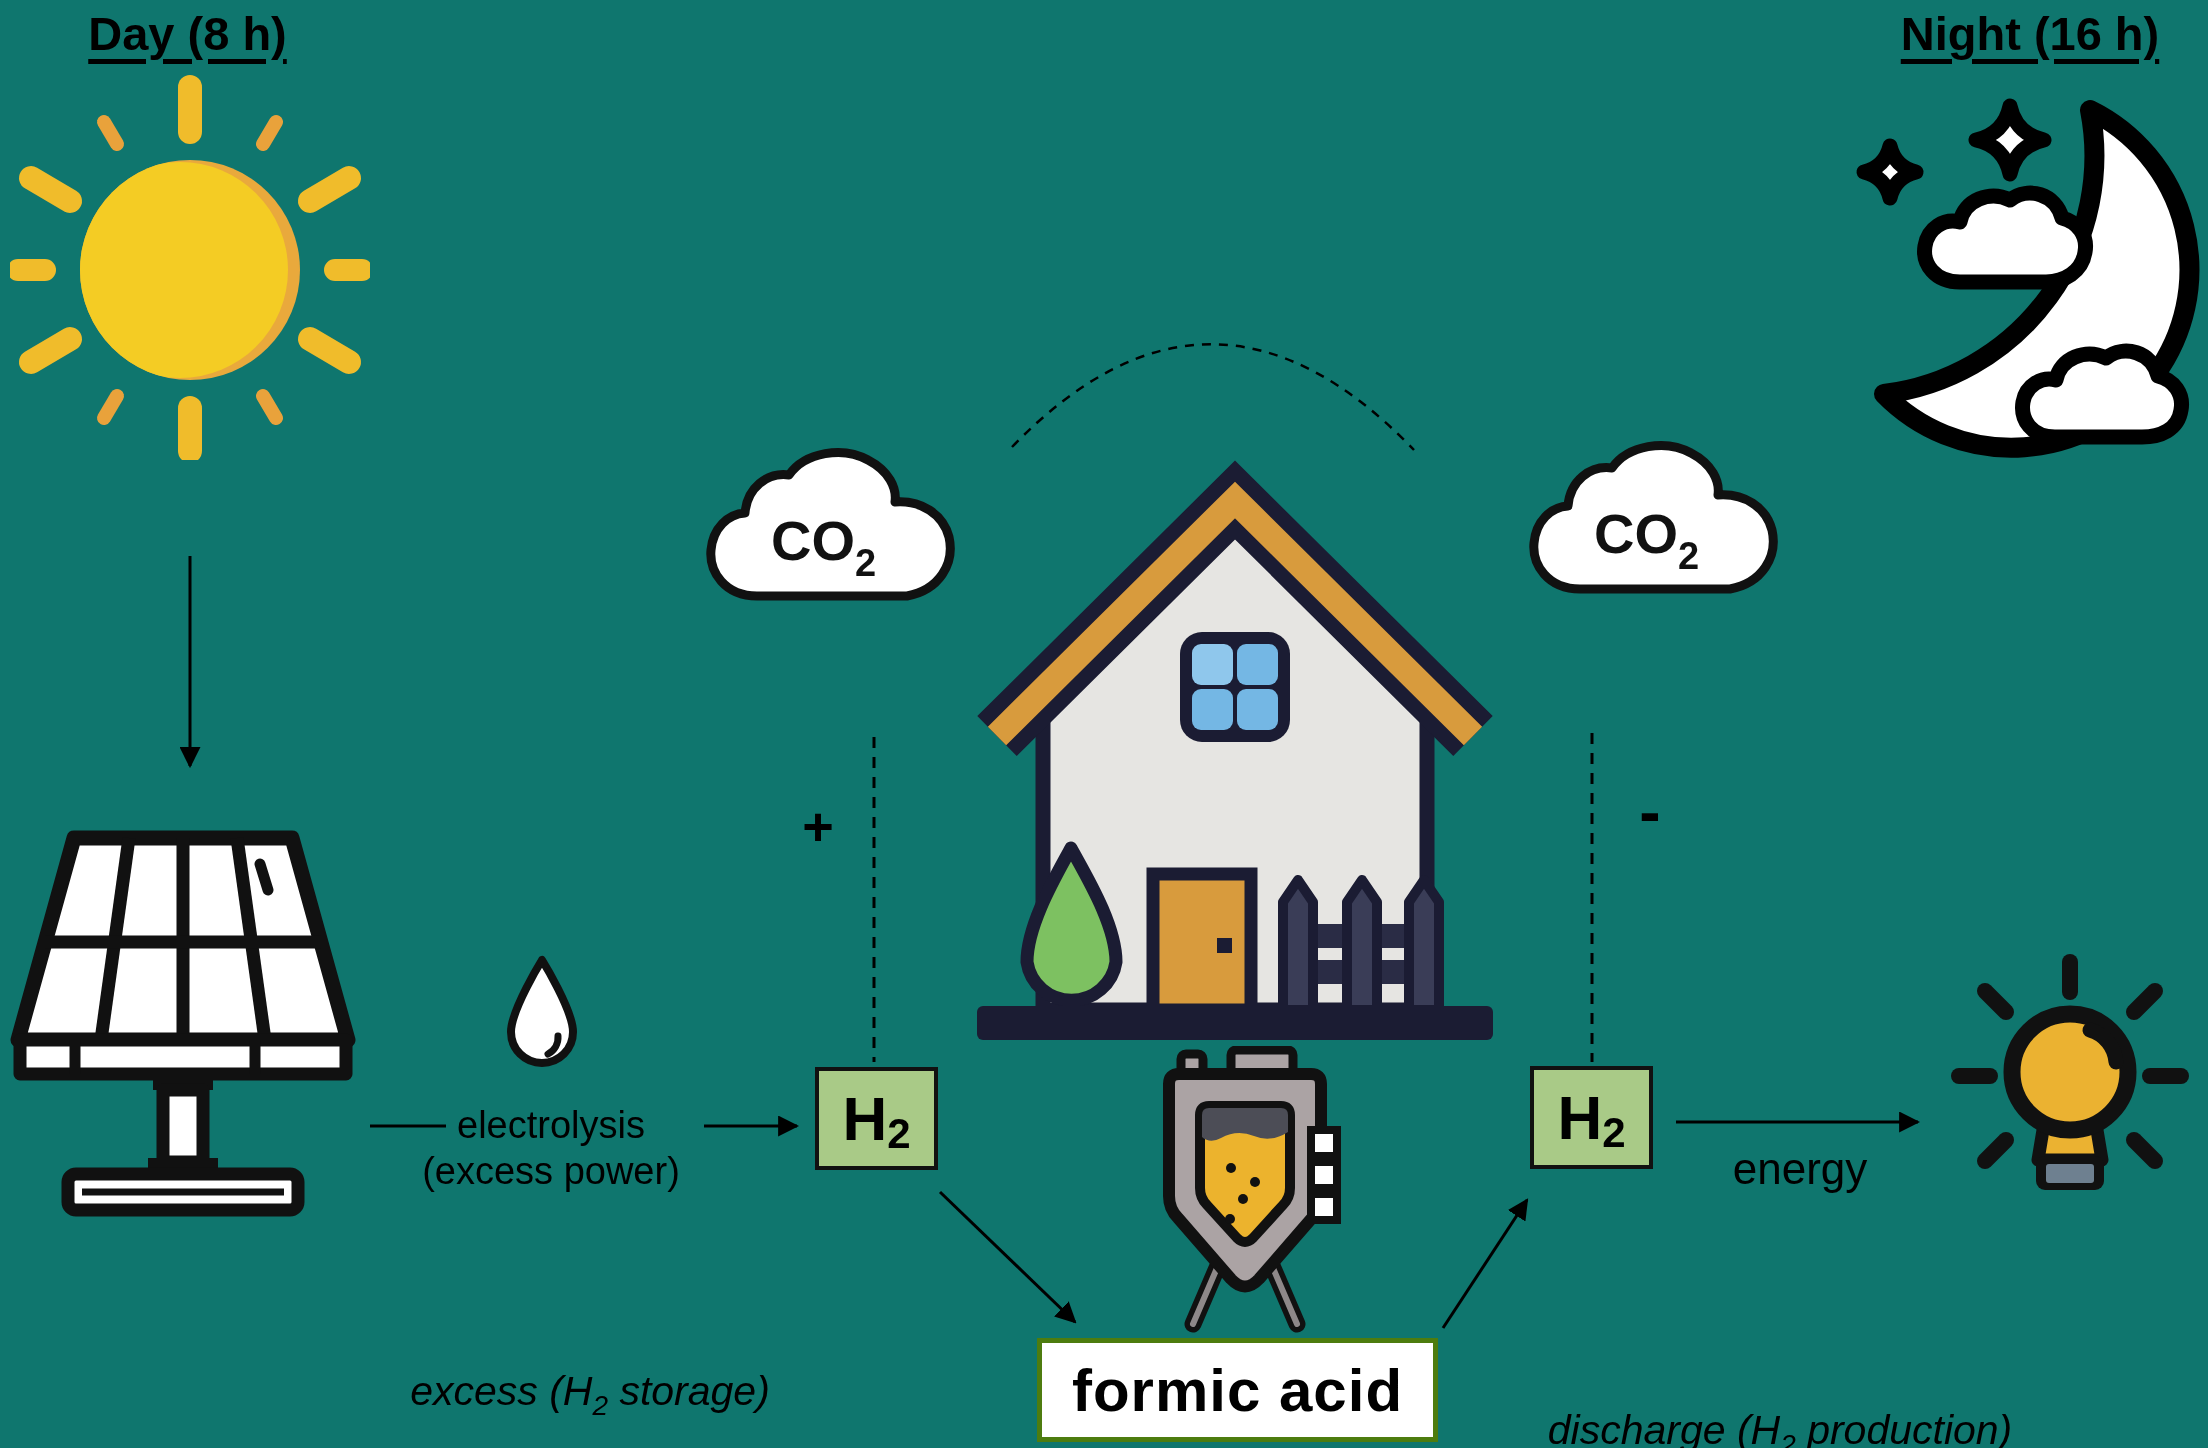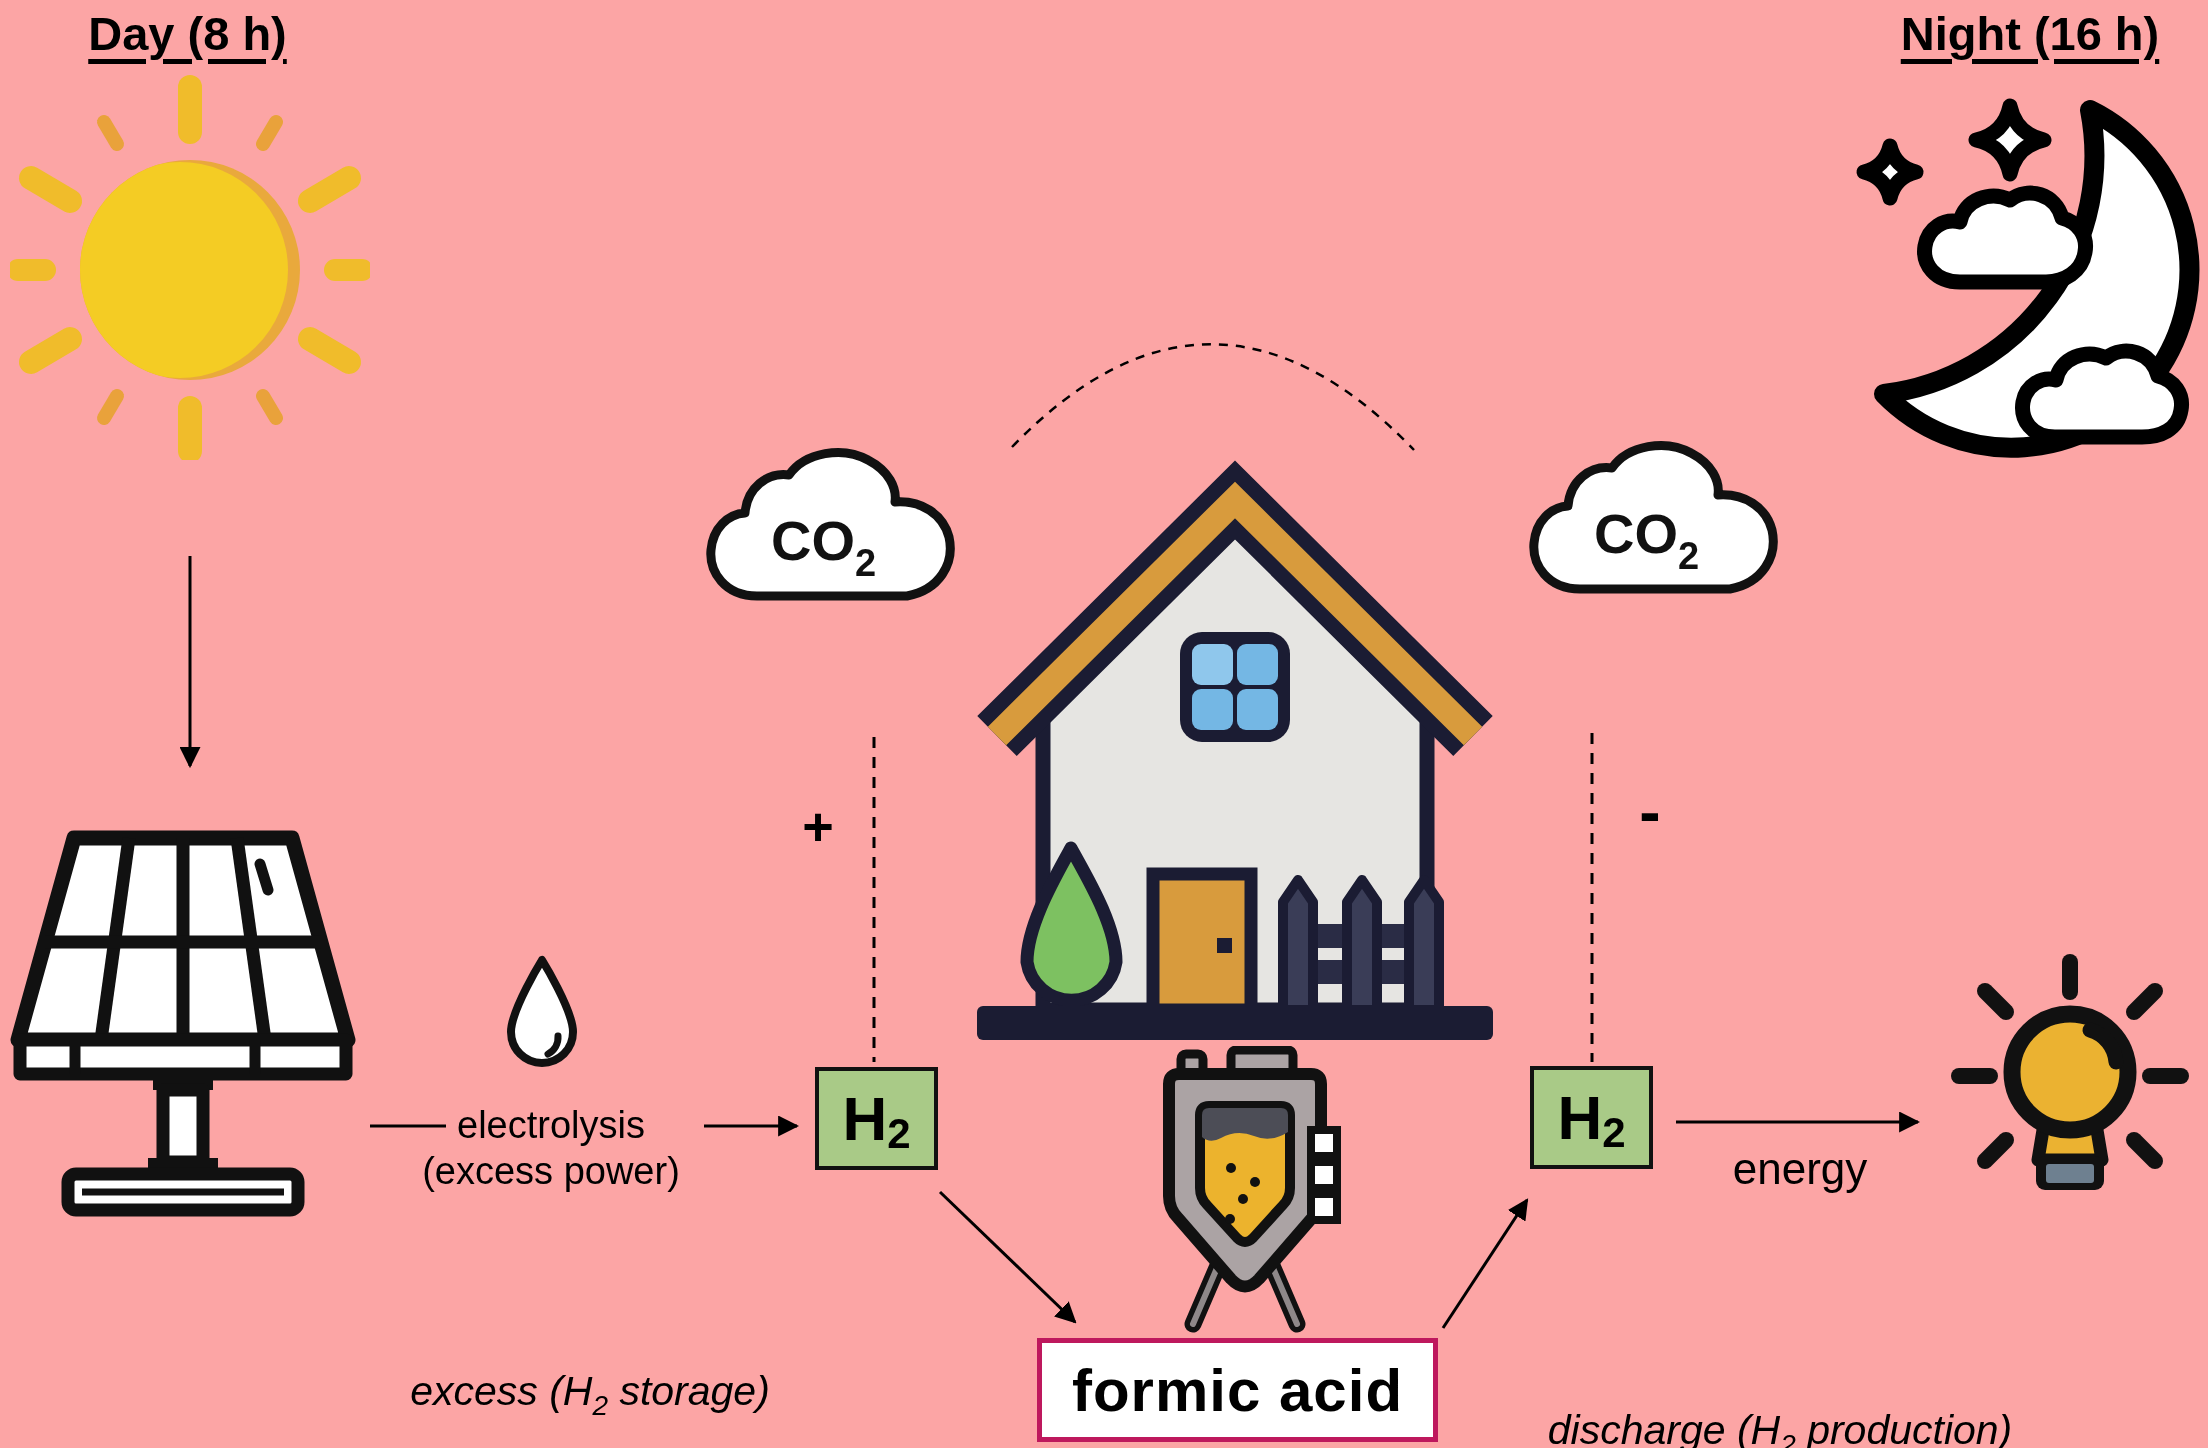--- a/index.html
+++ b/index.html
@@ -4,34 +4,34 @@
 <style>
   :root{
     --h2-box-green:#A9CA87; --outline-navy:#1B1C33; --roof-orange:#D89B3D;
     --house-gray:#E6E5E2; --window-blue:#74B7E4; --window-blue-light:#8FC7EC;
     --tree-green:#7DC161; --fence-navy:#3A3D57; --fence-rail-navy:#2A2C45;
     --sun-yellow:#F4CC24; --sun-shade-orange:#E9A93C; --ray-yellow:#F0BC2B; --ray-orange:#E9A23B;
     --vessel-gray:#ABA3A4; --vessel-dark:#4C4D56; --liquid-amber:#ECB32D;
     --bulb-yellow:#EBB231; --bulb-base-gray:#6E8090; --ink:#111111;
   }
   html,body{margin:0;padding:0;background:#fff;}
-  .canvas{position:relative;width:2208px;height:1448px;background:#fca5a5;overflow:hidden;
+  .canvas{position:relative;width:2208px;height:1448px;background:#0f766e;overflow:hidden;
           font-family:"Liberation Sans",sans-serif;color:#000;}
   .abs{position:absolute;}
   .lbl{position:absolute;color:#000;}
   .title{font-size:47px;font-weight:bold;text-align:center;
          text-decoration:underline;text-decoration-thickness:5px;text-underline-offset:9px;}
   .small-label{font-size:38px;line-height:1.22;text-align:center;}
   .sign{font-weight:bold;text-align:center;line-height:60px;}
   .h2box{position:absolute;display:flex;align-items:center;justify-content:center;
          background:var(--h2-box-green,#A9CA87);border:4px solid #111;box-sizing:border-box;}
   .h2main{font-size:62px;font-weight:bold;}
   .h2sub{font-size:42px;font-weight:bold;display:inline-block;transform:translateY(15px);}
   .formic{position:absolute;display:flex;align-items:center;justify-content:center;
-          background:#fff;border:5px solid #be185d;box-sizing:border-box;
+          background:#fff;border:5px solid #4d7c0f;box-sizing:border-box;
           font-size:60px;font-weight:bold;letter-spacing:1px;}
   .italic-label{font-size:41px;font-style:italic;text-align:center;}
   .itsub{font-size:28px;font-style:italic;display:inline-block;transform:translateY(10px);}
   svg{display:block;}
 </style>
 </head>
 <body>
 
 <div class="canvas">
 

